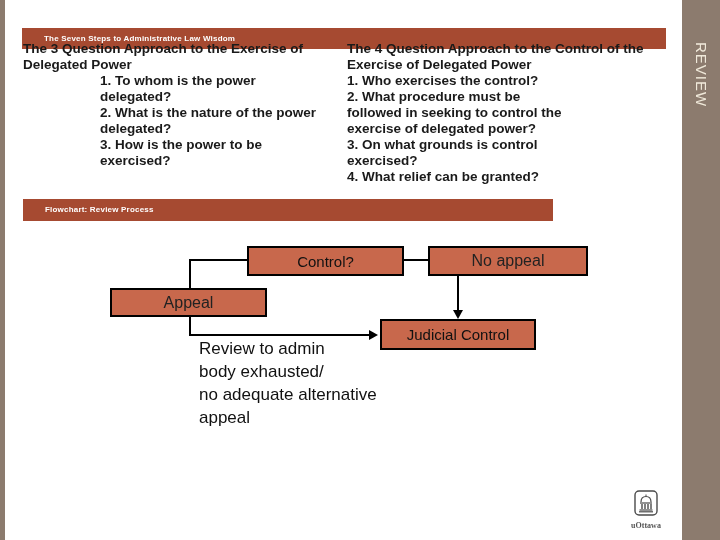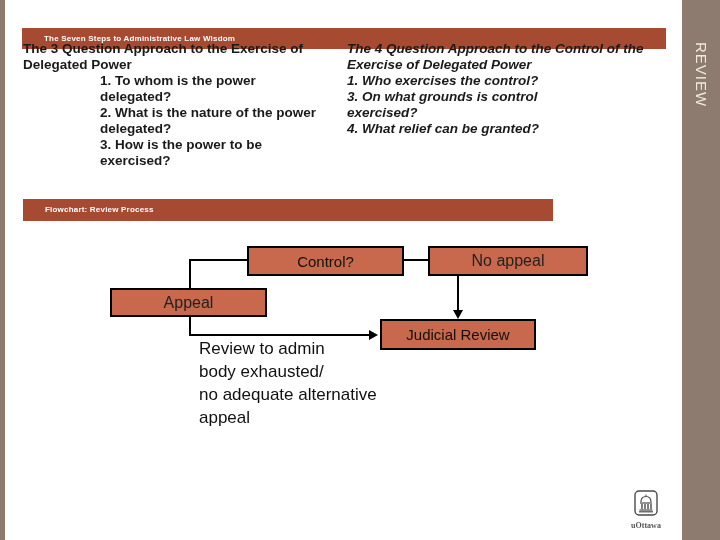--- a/index.html
+++ b/index.html
@@ -22,21 +22,21 @@
   .bar{
     position:absolute;background:#a64a31;color:#ffffff;
     font-size:8px;font-weight:bold;letter-spacing:.2px;
     padding-left:22px;box-sizing:border-box;
   }
   .bar.top{left:22px;top:28px;width:644px;height:21px;line-height:21px;}
   .bar.flow{left:23px;top:199px;width:530px;height:22px;line-height:22px;}
   
   .col{position:absolute;top:41px;font-size:13.5px;line-height:16px;font-weight:bold;}
   .col.c1{left:23px;width:312px;}
-  .col.c2{left:347px;width:325px;font-style:italic;}
+  .col.c2{left:347px;width:325px;}
   .col-title{white-space:pre-line;}
   .col-item{white-space:pre-line;}
   .c1 .col-item{margin-left:77px;}
   .c2 .col-item{}
   
   .node{
     position:absolute;background:#c8684c;border:2px solid #000;
     box-sizing:border-box;display:flex;align-items:center;justify-content:center;
     font-size:15px;color:#111;
   }
@@ -83,20 +83,23 @@
   <div class="col-item">2. What is the nature of the power
 delegated?</div>
   <div class="col-item">3. How is the power to be
 exercised?</div>
 </div>
 
 <div class="col c2">
   <div class="col-title">The 4 Question Approach to the Control of the
 Exercise of Delegated Power</div>
   <div class="col-item">1. Who exercises the control?</div>
+  <div class="col-item">2. What procedure must be
+followed in seeking to control the
+exercise of delegated power?</div>
   <div class="col-item">3. On what grounds is control
 exercised?</div>
   <div class="col-item">4. What relief can be granted?</div>
 </div>
 
 <div class="bar flow">
   <span>Flowchart: Review Process</span>
 </div>
 
 <div class="line l-cn"></div>
@@ -111,21 +114,21 @@
 <div class="node control">
   <span>Control?</span>
 </div>
 <div class="node noappeal">
   <span>No appeal</span>
 </div>
 <div class="node appeal">
   <span>Appeal</span>
 </div>
 <div class="node judicial">
-  <span>Judicial Review</span>
+  <span>Judicial Control</span>
 </div>
 
 <div class="flow-note">Review to admin
 body exhausted/
 no adequate alternative
 appeal</div>
 
 <div class="logo">
   <svg width="24" height="26" viewBox="0 0 24 26">
     <rect x="1" y="1" width="22" height="24" rx="4" fill="none" stroke="#4a4a4a" stroke-width="1.4"></rect>

